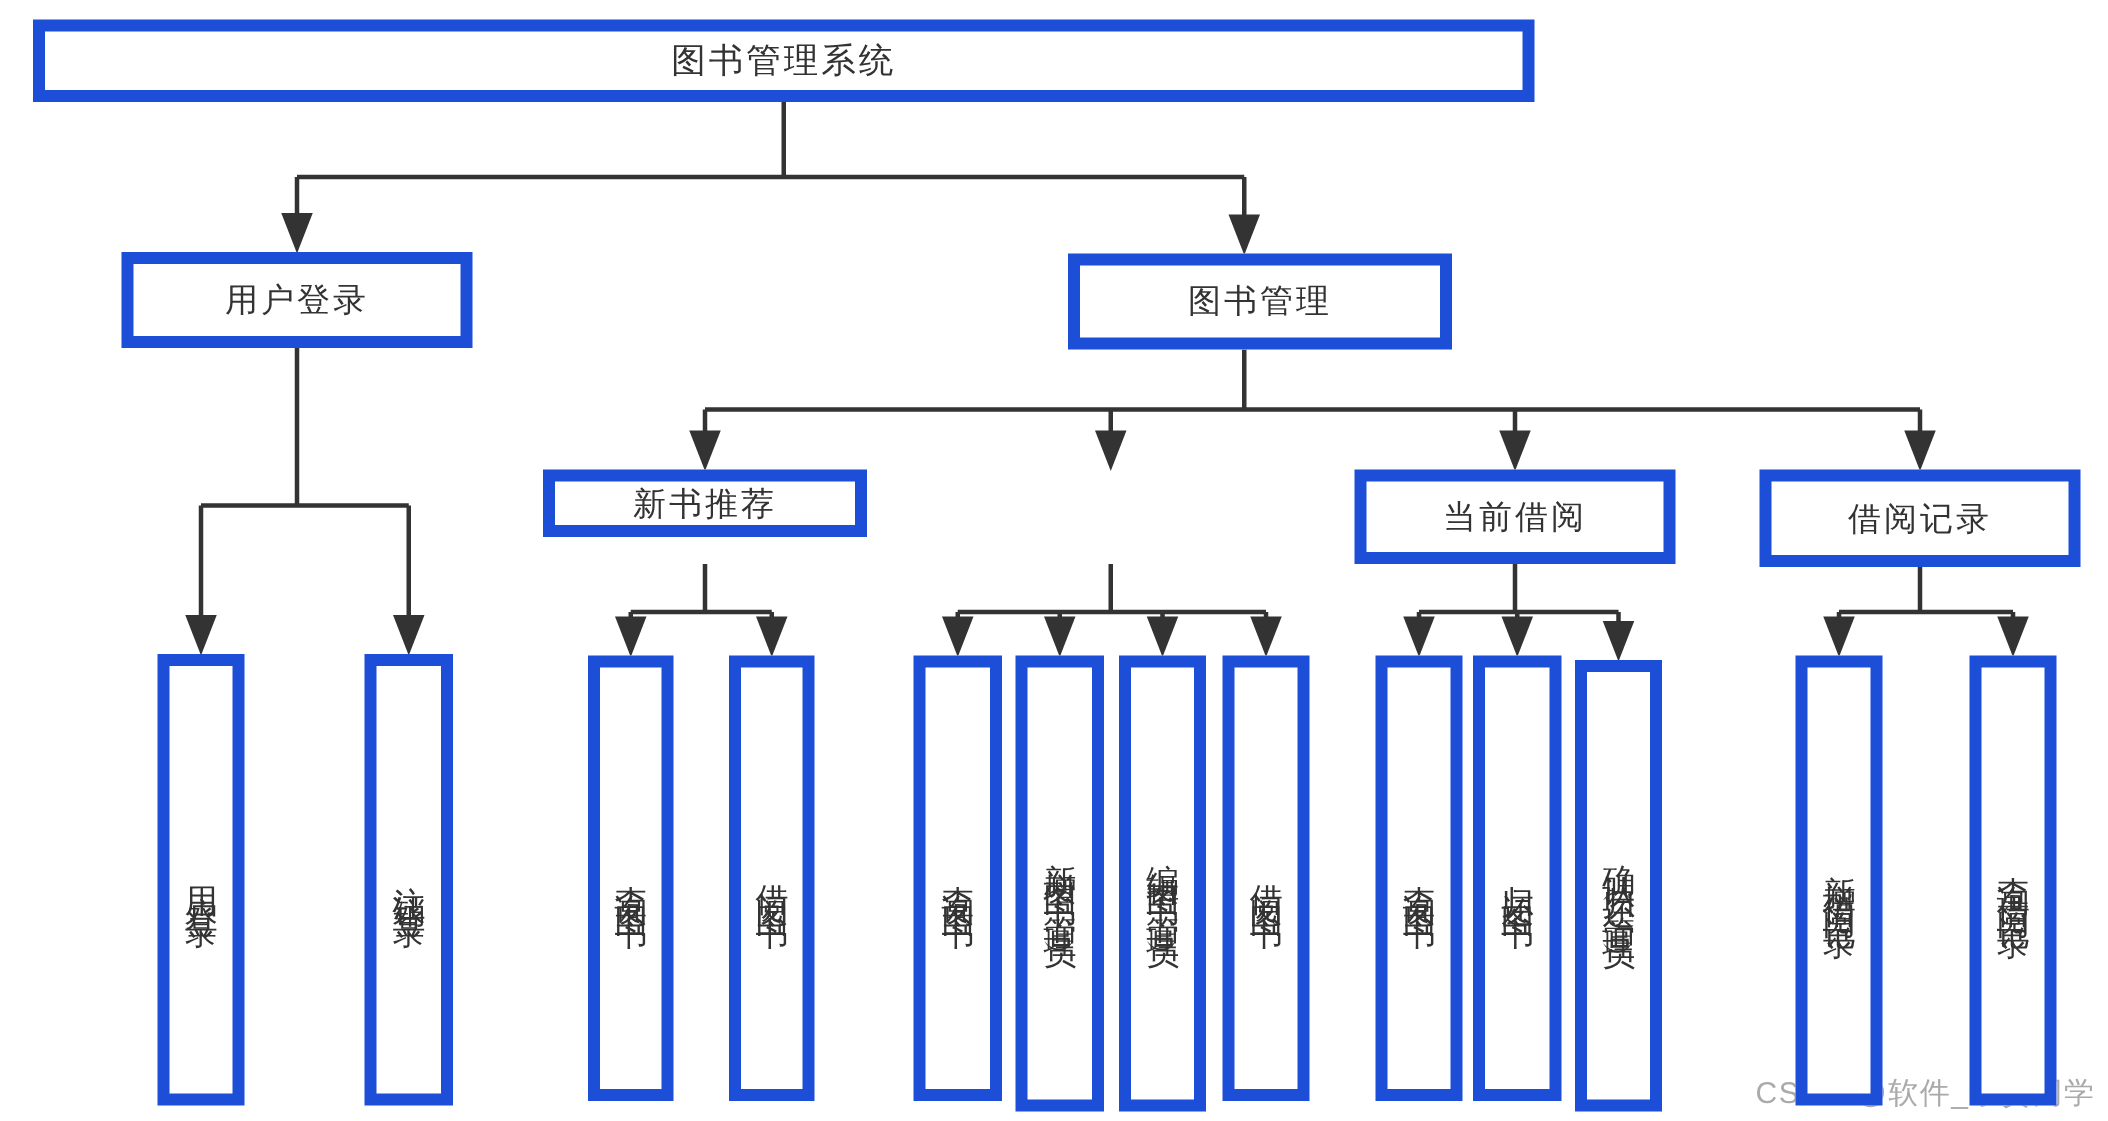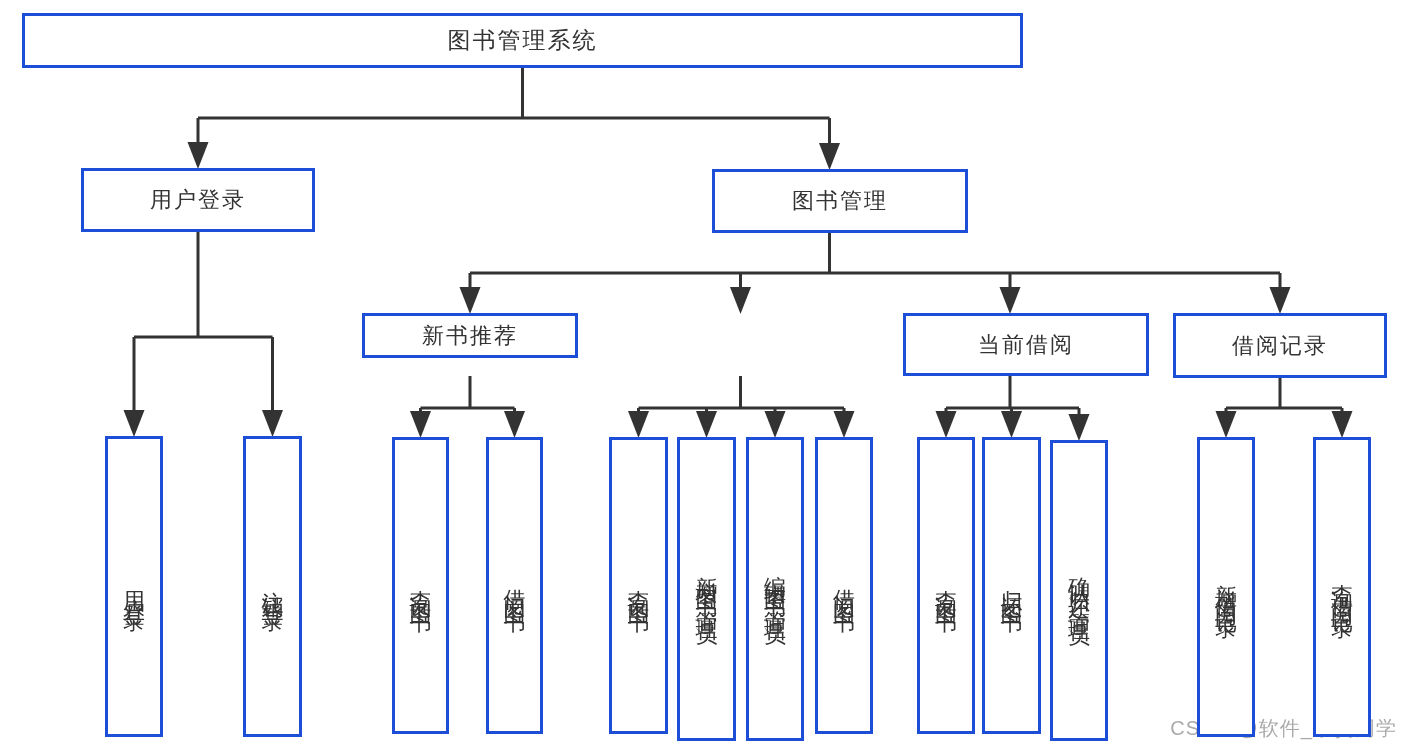--- a/index.html
+++ b/index.html
@@ -17,21 +17,21 @@
   }
   #edges {
     position: absolute;
     left: 0; top: 0;
     width: 1405px; height: 747px;
     pointer-events: none;
   }
   .node {
     position: absolute;
     box-sizing: border-box;
-    border: 3px solid #1d4ed8;
+    border: 8px solid #1d4ed8;
     background: #ffffff;
     color: #333333;
     display: flex;
     align-items: center;
     justify-content: center;
     text-align: center;
     white-space: nowrap;
   }
   .node.h {
     font-size: 22px;
@@ -85,21 +85,21 @@
       <polygon points="1331.5,411 1352.5,411 1342,438" fill="#333333"></polygon>
     </svg>
 
   <div class="watermark">CSDN @软件_小贺同学</div>
 <div class="node h root" style="left: 22px; top: 13px; width: 1001px; height: 55px;">图书管理系统</div>
     <div class="node h" style="left: 81px; top: 168px; width: 234px; height: 64px;">用户登录</div>
     <div class="node h" style="left: 712px; top: 169px; width: 256px; height: 64px;">图书管理</div>
     <div class="node v" style="left: 105px; top: 436px; width: 58px; height: 301px;">用户登录</div>
     <div class="node v" style="left: 243px; top: 436px; width: 59px; height: 301px;">注销登录</div>
     <div class="node h" style="left: 362px; top: 313px; width: 216px; height: 45px;">新书推荐</div>
-    <div class="node h" style="left: 903px; top: 313px; width: 246px; height: 63px;">当前借阅</div>
+    <div class="node h" style="left: 903px; top: 313px; width: 214px; height: 63px;">当前借阅</div>
     <div class="node h" style="left: 1173px; top: 313px; width: 214px; height: 65px;">借阅记录</div>
     <div class="node v" style="left: 392px; top: 437px; width: 57px; height: 297px;">查询图书</div>
     <div class="node v" style="left: 486px; top: 437px; width: 57px; height: 297px;">借阅图书</div>
     <div class="node v" style="left: 609px; top: 437px; width: 59px; height: 297px;">查询图书</div>
     <div class="node v" style="left: 677px; top: 437px; width: 59px; height: 304px;">新增图书（管理员）</div>
     <div class="node v" style="left: 746px; top: 437px; width: 58px; height: 304px;">编辑图书（管理员）</div>
     <div class="node v" style="left: 815px; top: 437px; width: 58px; height: 297px;">借阅图书</div>
     <div class="node v" style="left: 917px; top: 437px; width: 58px; height: 297px;">查询图书</div>
     <div class="node v" style="left: 982px; top: 437px; width: 59px; height: 297px;">归还图书</div>
     <div class="node v" style="left: 1050px; top: 440px; width: 58px; height: 301px;">确认归还（管理员）</div>

